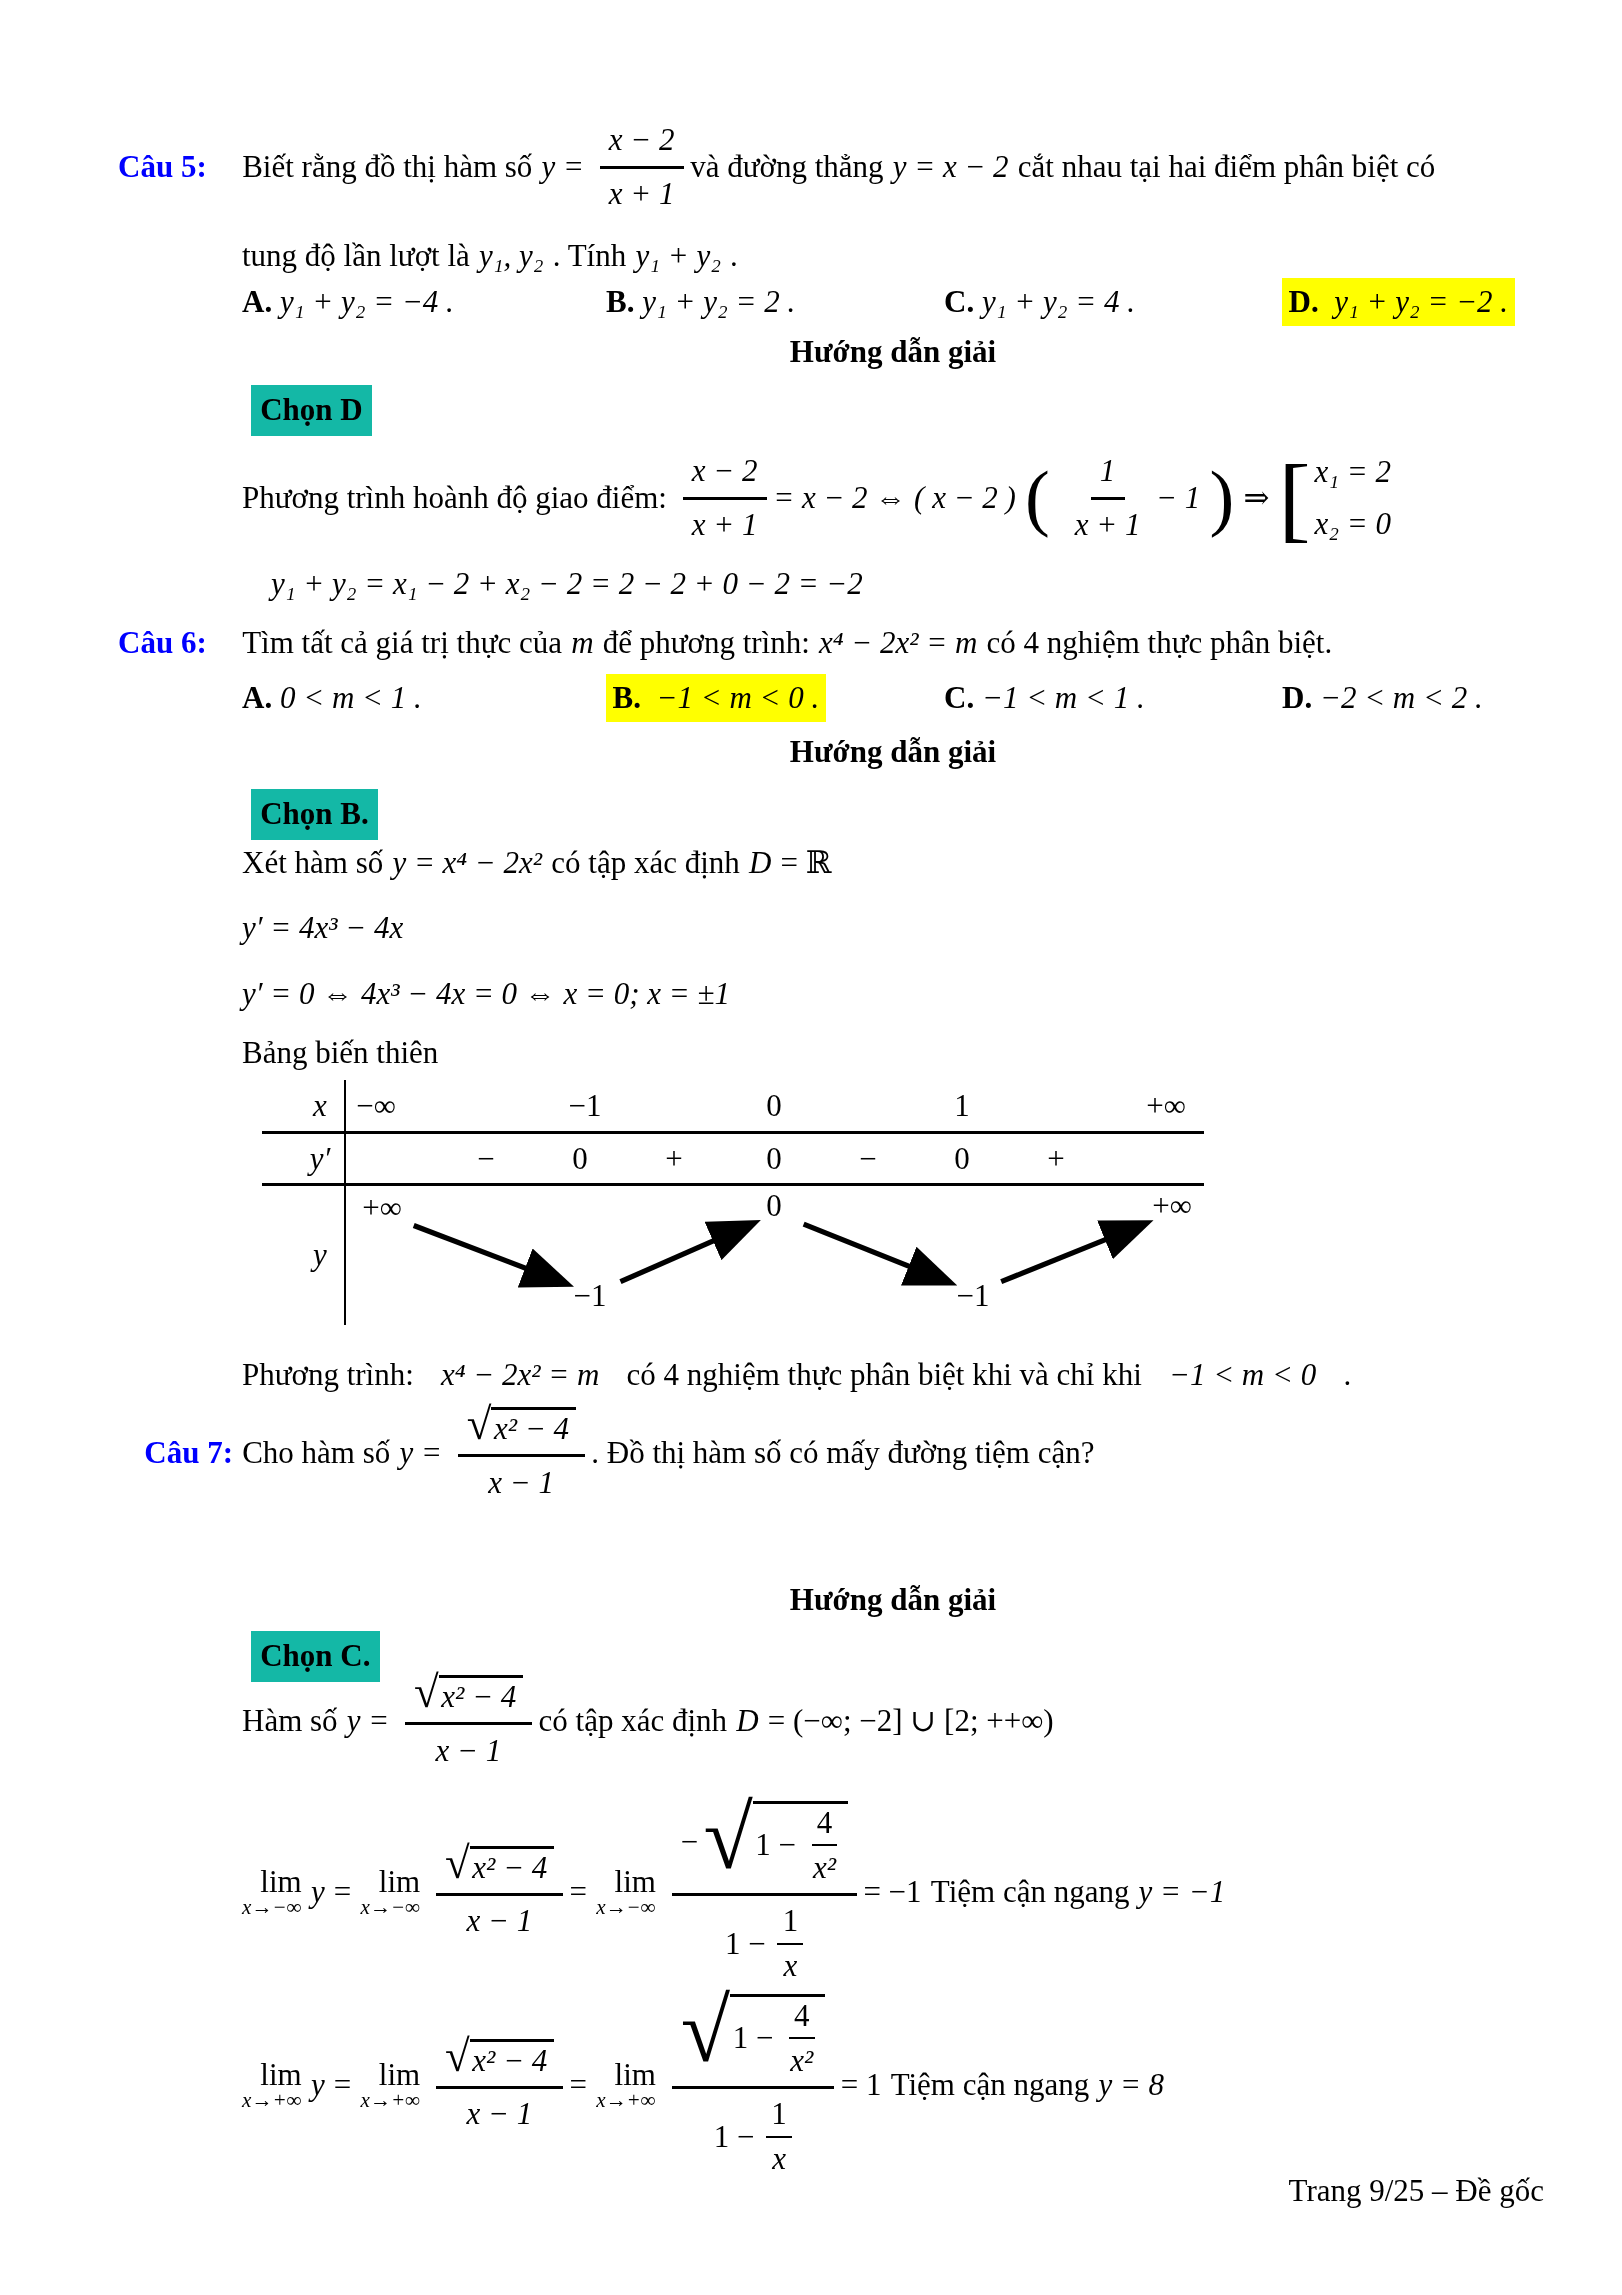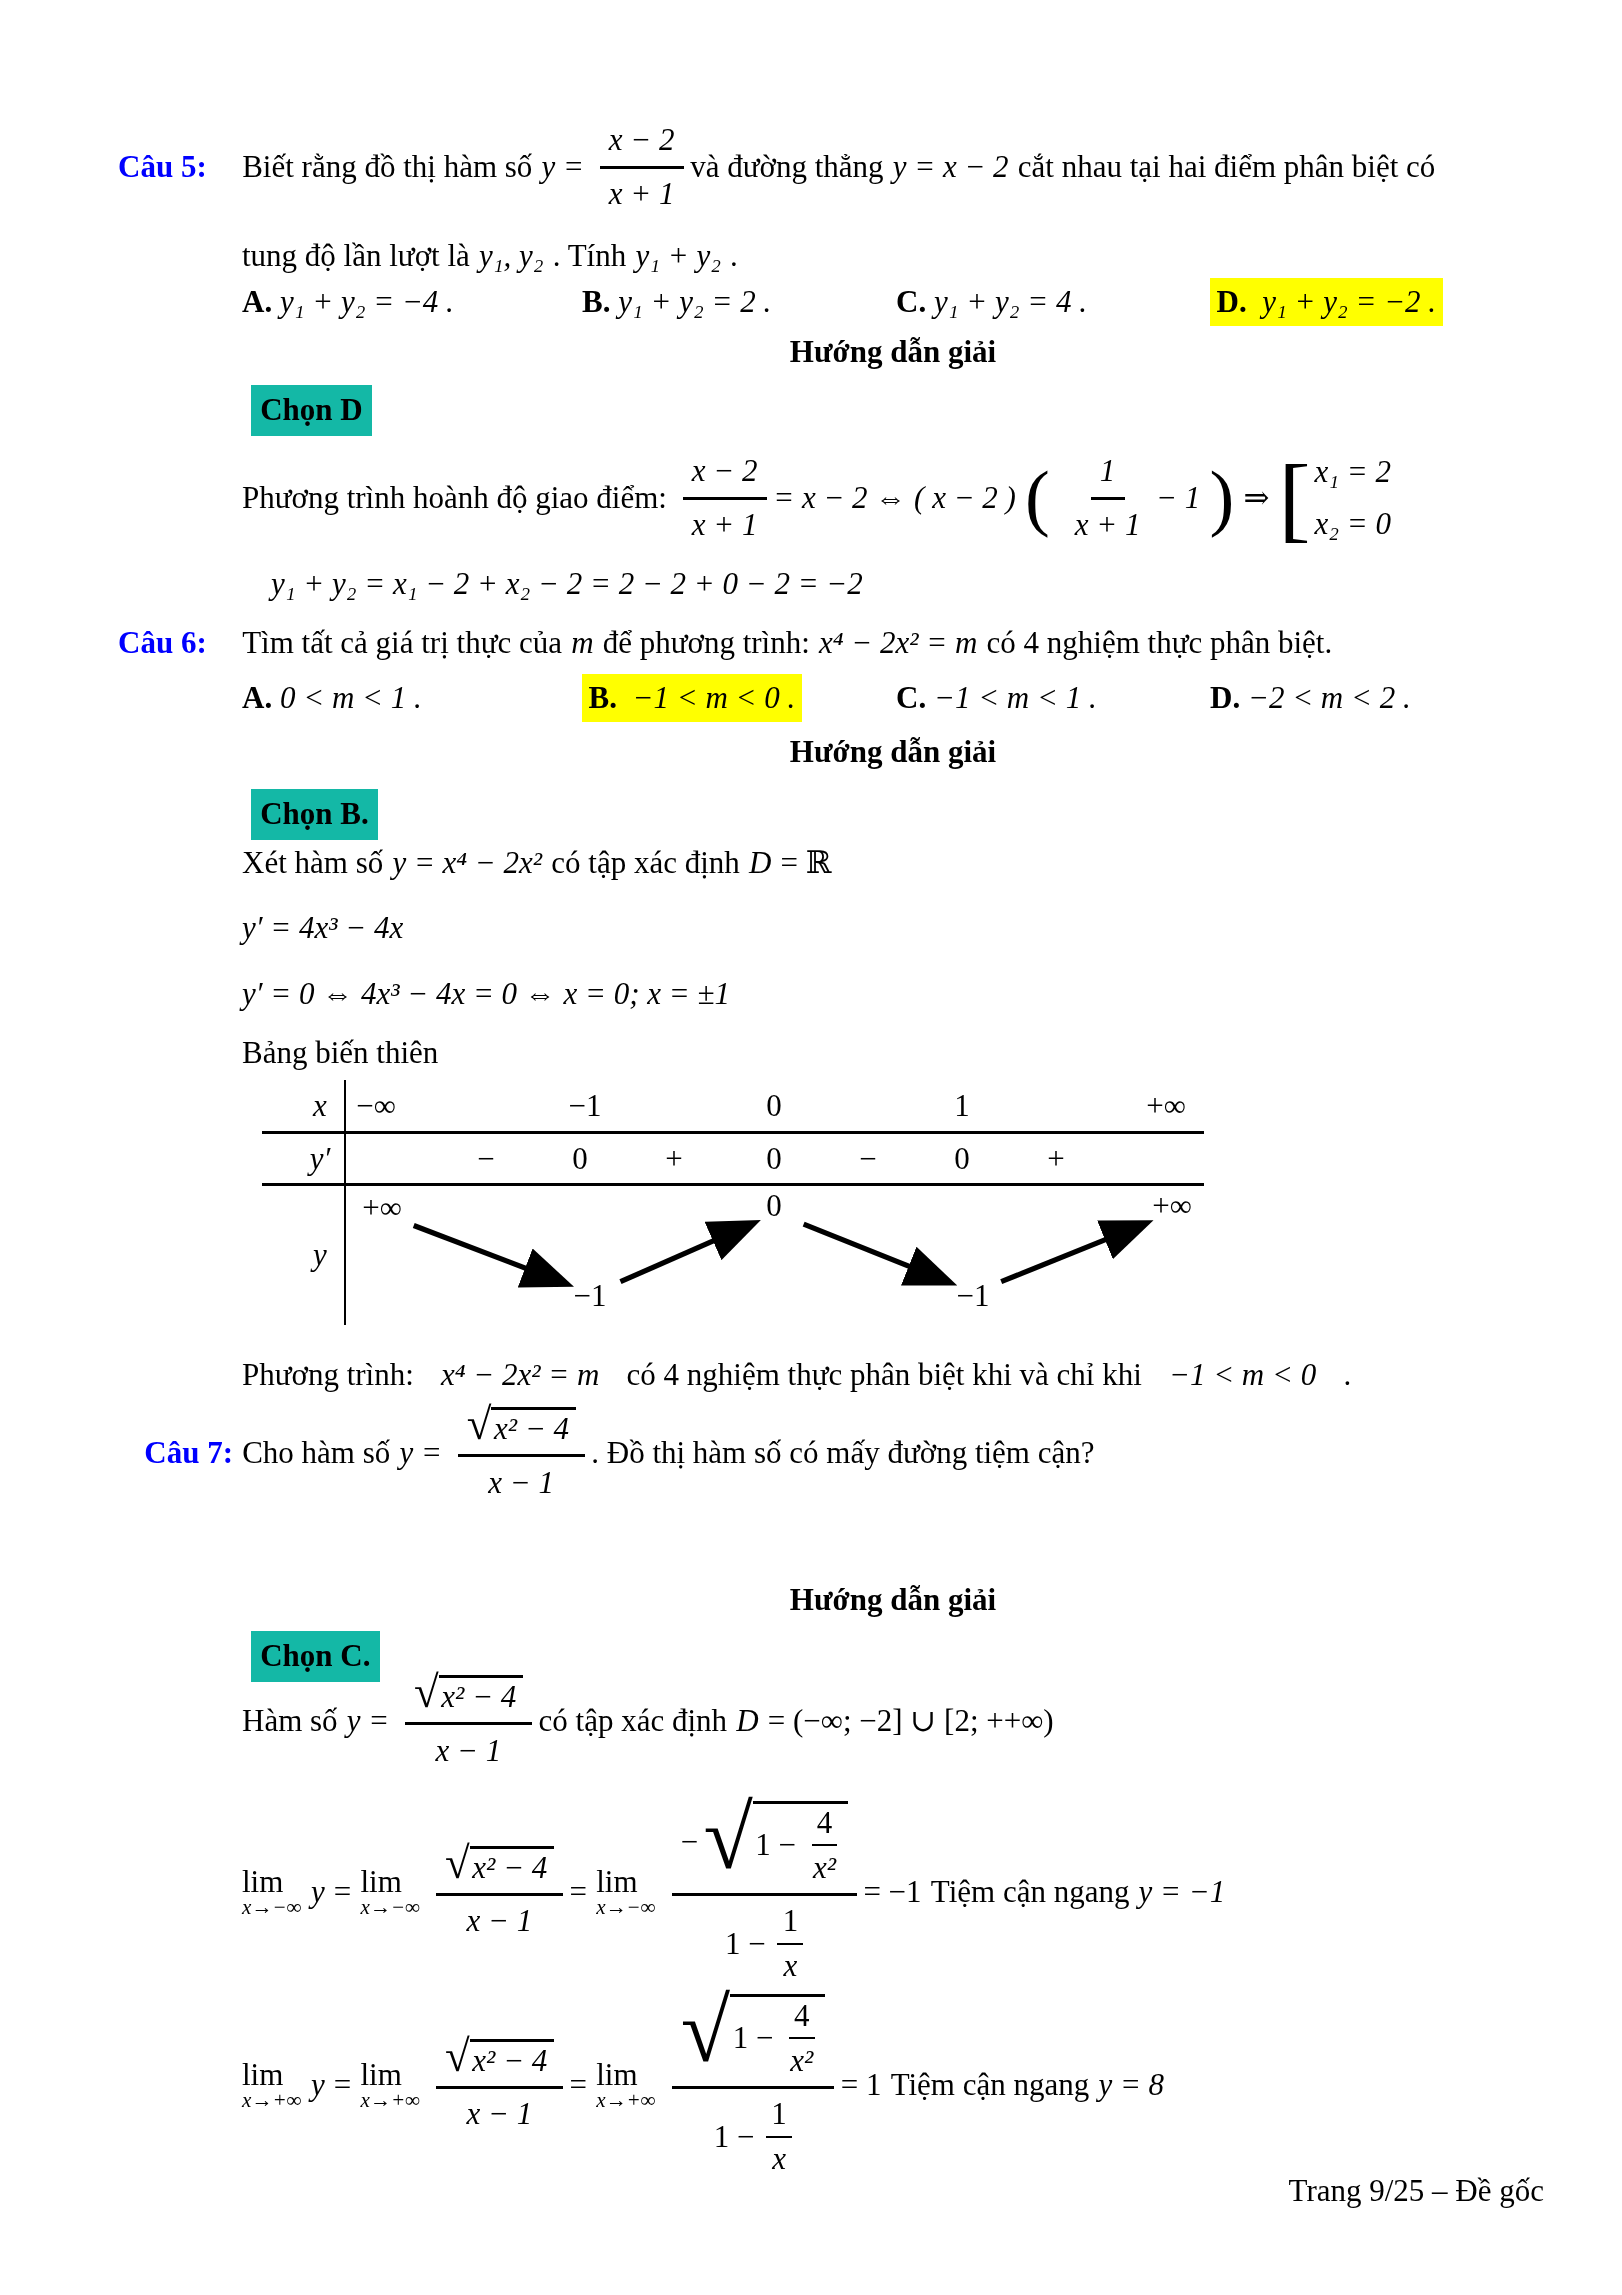--- a/index.html
+++ b/index.html
@@ -10,39 +10,39 @@
   .page{position:relative;width:1623px;height:2295px;background:#fff;overflow:hidden;}
   .abs{position:absolute;}
   .row{display:flex;align-items:center;white-space:nowrap;}
   .row > *{margin-right:9.2px;}
   .qlabel{color:#0000ff;font-weight:bold;width:115px;flex:0 0 auto;}
   .mi{font-style:italic;}
   .b{font-weight:bold;}
   .heading{font-weight:bold;text-align:center;}
   .hl-y{background:#ffff00;padding:3.9px 6.5px;display:inline-block;white-space:nowrap;}
   .hl-g{background:#14b8a6;padding:5.2px 9.2px;font-weight:bold;display:inline-block;}
-  .opts{display:grid;grid-template-columns:340px 314px 314px auto;align-items:center;width:1302px;}
+  .opts{display:grid;grid-template-columns:340px 314px 314px auto;align-items:center;width:1302px;gap:24px;}
   .opt{white-space:nowrap;}
   .opt .b{margin-right:7.9px;}
   .frac{display:inline-flex;flex-direction:column;align-items:center;vertical-align:middle;margin:0 6.5px;}
   .frac .fn{display:flex;align-items:center;justify-content:center;padding:0 9.2px 9.2px;border-bottom:3.3px solid #000;line-height:1.05;}
   .frac .fd{display:flex;align-items:center;justify-content:center;padding:9.2px 9.2px 0;line-height:1.05;}
   .frac .fn > *{margin-right:5.2px;}
   .frac .fn > *:last-child{margin-right:0;}
   .frac .fd > *{margin-right:5.2px;}
   .frac .fd > *:last-child{margin-right:0;}
   .frac .frac .fn{padding:0 5.2px 5.2px;border-bottom:2.6px solid #000;}
   .frac .frac .fd{padding:5.2px 5.2px 0;}
   .sqrt{display:inline-flex;align-items:flex-start;}
   .surd{font-style:normal;font-size:1.45em;line-height:0.78;font-weight:normal;}
   .surd.tall{font-size:2.9em;line-height:0.82;}
   .rad{border-top:3.3px solid #000;padding:2.6px 6.5px 0 2.6px;display:inline-flex;align-items:center;}
   .rad > *{margin-right:5.2px;}
   .rad > *:last-child{margin-right:0;}
-  .lim{display:inline-flex;flex-direction:column;align-items:flex-start;}
+  .lim{display:inline-flex;flex-direction:column;align-items:flex-end;}
   .lim .lw{line-height:1;}
   .lim .ls{font-size:0.68em;line-height:1;margin-top:0;font-style:italic;}
   .bp{font-size:2.4em;line-height:0.75;font-style:normal;font-weight:normal;}
   .cases{display:inline-flex;align-items:center;}
   .cases .cb{font-size:3.1em;line-height:0.8;font-weight:normal;}
   .cases .cc{display:flex;flex-direction:column;gap:11.8px;margin-left:3.9px;}
   
   .bbt{position:absolute;left:262px;top:1080px;width:942px;height:249px;}
   .bbt .vline{position:absolute;left:82px;top:0;width:2px;height:245px;background:#000;}
   .bbt .hline{position:absolute;left:0;width:942px;height:2.6px;background:#000;}

